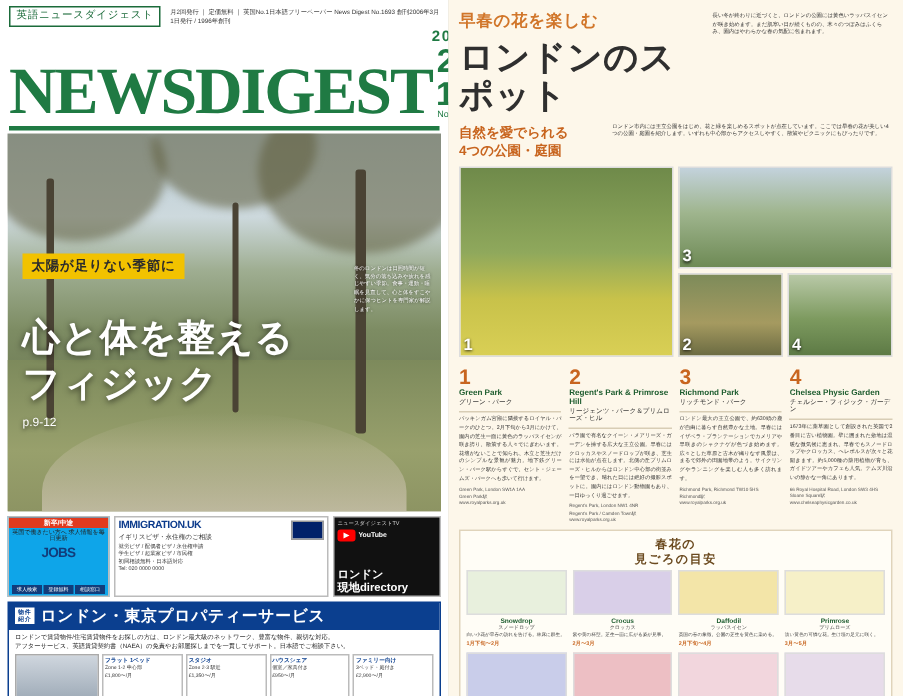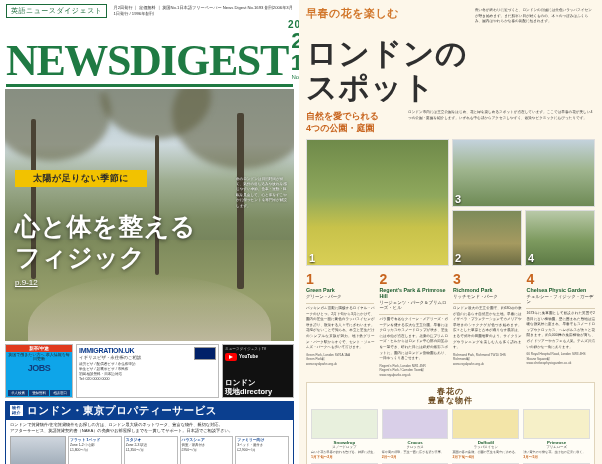--- a/index.html
+++ b/index.html
@@ -51,28 +51,28 @@
     background:linear-gradient(to bottom,#7d8a5c,#98a06c 60%,#8d9463);
   }
   .path {
     position:absolute; bottom:0; left:8%; width:84%; height:26%;
     background:linear-gradient(to bottom,rgba(200,190,170,0.0),rgba(205,196,176,0.75));
     border-radius:50% 50% 0 0 / 80% 80% 0 0;
   }
   .hero-overlay { position:absolute; left:10px; top:78px; }
   .kicker {
     display:inline-block; background:#f2c200; color:#2b2b2b; font-weight:bold;
-    font-size:9px; padding:2px 18px; letter-spacing:0.5px;text-align:right;
+    font-size:9px; padding:2px 6px; letter-spacing:0.5px;text-align:right;
   }
   .hero-title {
     margin-top:24px; font-size:25px; font-weight:bold; color:#ffffff; line-height:1.25;
     text-shadow:0 1px 4px rgba(0,0,0,0.6); letter-spacing:0.5px;
   }
   .hero-title .l2 { display:block; }
-  .pg { margin-top:5px; font-size:8px; color:#ffffff; text-shadow:0 1px 3px rgba(0,0,0,0.7);text-decoration:underline; }
+  .pg { margin-top:5px; font-size:8px; color:#ffffff; text-shadow:0 1px 3px rgba(0,0,0,0.7); }
 
   .hero-side {
     position:absolute; right:4px; top:88px; width:54px; font-size:3.6px; color:#fff;
     line-height:1.5; text-shadow:0 0 2px rgba(0,0,0,0.8);
   }
 
   
   .ads { padding:3px 5px 0 5px; }
   .ad-row1 { display:flex; gap:3px; }
   .ad { border:1px solid #bbb; background:#fff; overflow:hidden; }
@@ -106,21 +106,21 @@
   .ad-prop .grid { display:flex; gap:2px; padding:0 4px 2px 4px;}
   .ad-prop .cell { flex:1; border:0.5px solid #bbb; font-size:3.4px; padding:1px; line-height:1.3; color:#333;}
   .ad-prop .cell b { color:#0b3f8f; font-size:3.8px; }
   .ad-prop .photo { width:56px; height:34px; background:linear-gradient(#cfd6de,#9aa7b4); border:0.5px solid #aaa;}
 
   
   .right { width:305px; height:464px; background:#fdf7ea; position:relative; overflow:hidden; padding:6px 7px; }
   .r-head { display:flex; gap:6px; }
   .r-title { flex:1; }
   .r-kicker { color:#d1762a; font-size:11px; font-weight:bold; letter-spacing:0.5px;}
-  .r-main { font-size:31px; font-weight:bold; color:#2f2f2f; letter-spacing:0.5px; margin-top:16px; line-height:1.1;}
+  .r-main { font-size:23px; font-weight:bold; color:#2f2f2f; letter-spacing:0.5px; margin-top:5px; line-height:1.1;}
   .r-lead { font-size:3.6px; color:#333; line-height:1.55; width:120px; padding-top:2px;}
   .r-sub { margin-top:5px; display:flex; gap:6px; align-items:flex-start;}
   .r-sub-ttl { font-size:9px; font-weight:bold; color:#c8651f; line-height:1.35; width:96px;}
   .r-sub-txt { font-size:3.6px; color:#333; line-height:1.55; flex:1;}
 
   .photo-grid { margin-top:5px; display:grid; grid-template-columns:repeat(4,1fr); grid-template-rows:68px 56px; gap:3px;}
   .ph { position:relative; overflow:hidden; border:0.5px solid #ddd; }
   .ph .num { position:absolute; left:2px; bottom:1px; color:#fff; font-size:11px; font-weight:bold; text-shadow:0 1px 2px rgba(0,0,0,.8);}
   .ph.daff { grid-column:1/3; grid-row:1/3; background:linear-gradient(to bottom,#6f8a4a 0%,#8fa85c 45%,#c8c24a 70%,#d9cf55 100%);}
   .ph.hill { grid-column:3/5; grid-row:1/2; background:linear-gradient(to bottom,#c3d2dc 0%,#9fb58e 45%,#6e8a55 100%);}
@@ -333,21 +333,21 @@
         <div class="col-rule"></div>
         <div class="cbody">1673年に薬草園として創設された英国で2番目に古い植物園。壁に囲まれた敷地は温暖な微気候に恵まれ、早春でもスノードロップやクロッカス、ヘレボルスが次々と花開きます。約5,000種の薬用植物が育ち、ガイドツアーやカフェも人気。テムズ川沿いの静かな一角にあります。</div>
         <div class="cmeta" style="white-space:pre-line">66 Royal Hospital Road, London SW3 4HS
 Sloane Square駅
 www.chelseaphysicgarden.co.uk</div>
       </div>
     </div>
 
     <div class="calendar">
       <div class="cal-head" style="white-space:pre-line">春花の
-豊富な物件</div>
+見ごろの目安</div>
       <div class="cal-grid">
 
         <div class="cal-cell">
           <div class="cal-img" style="background:#e8f0dd"></div>
           <div class="cal-name">Snowdrop</div>
           <div class="cal-jp">スノードロップ</div>
           <div class="cal-txt">白い小花が早春の訪れを告げる。林床に群生。</div>
           <div class="cal-when">1月下旬〜2月</div>
         </div>
 

